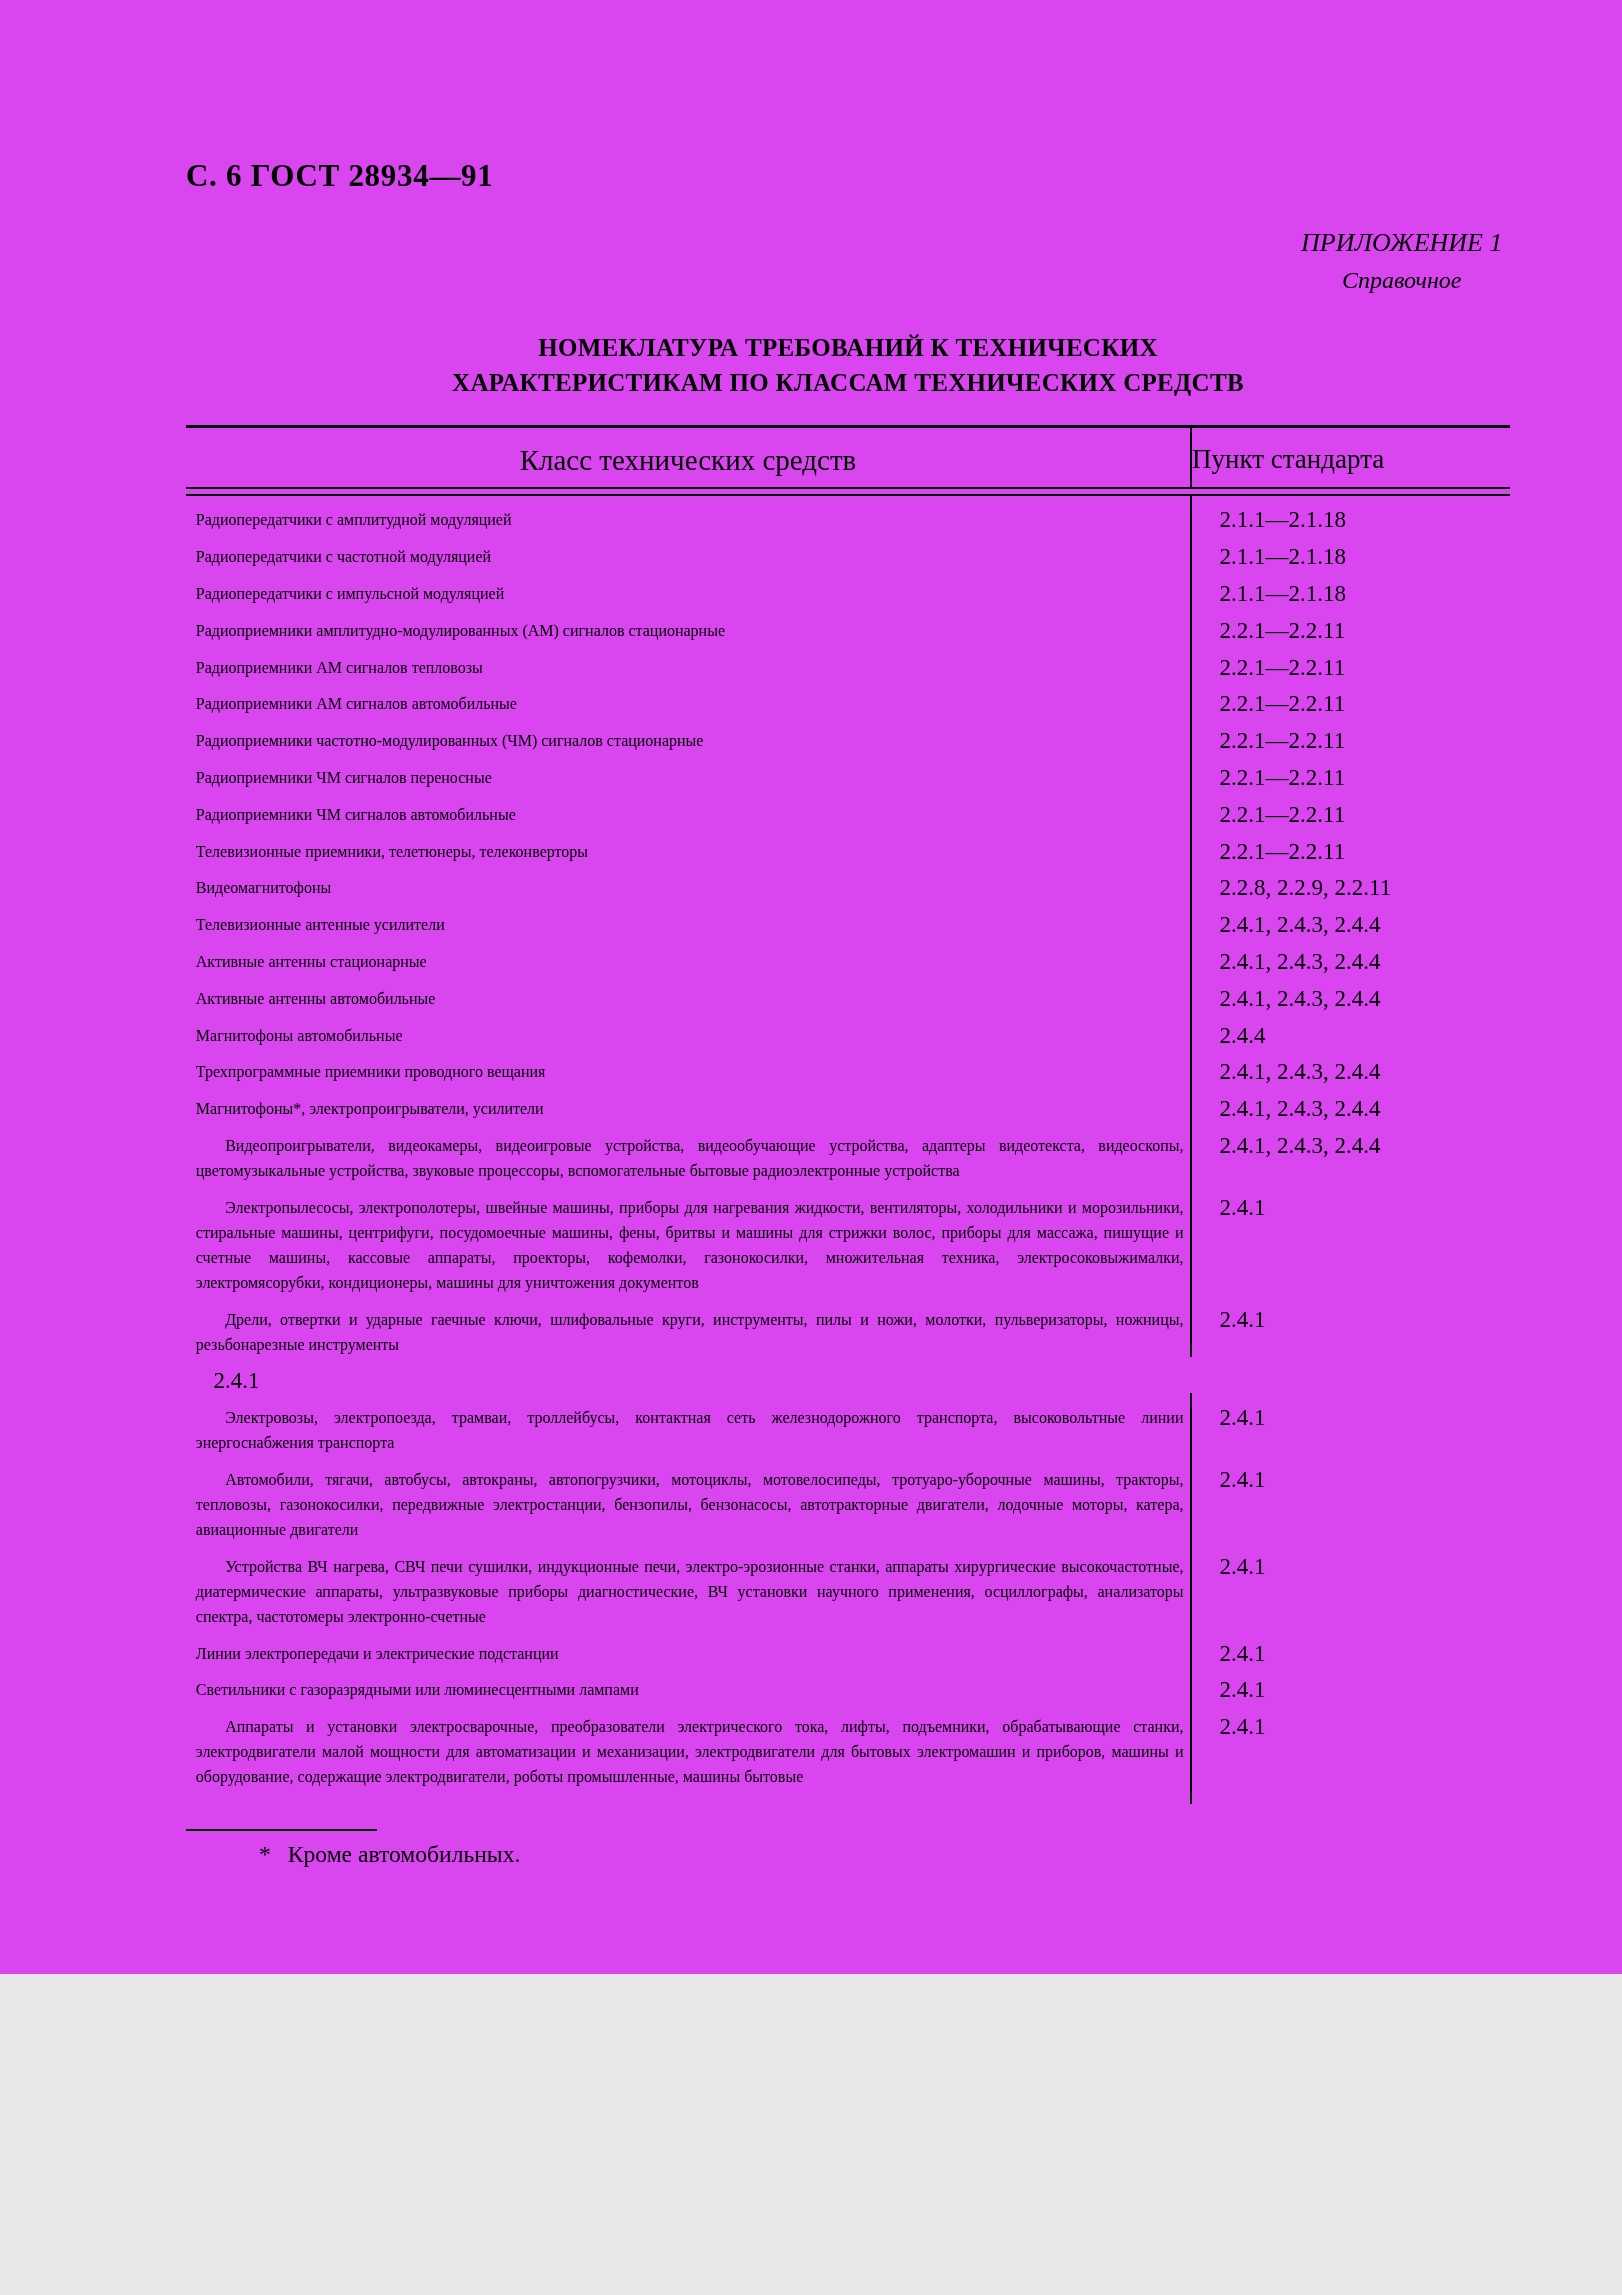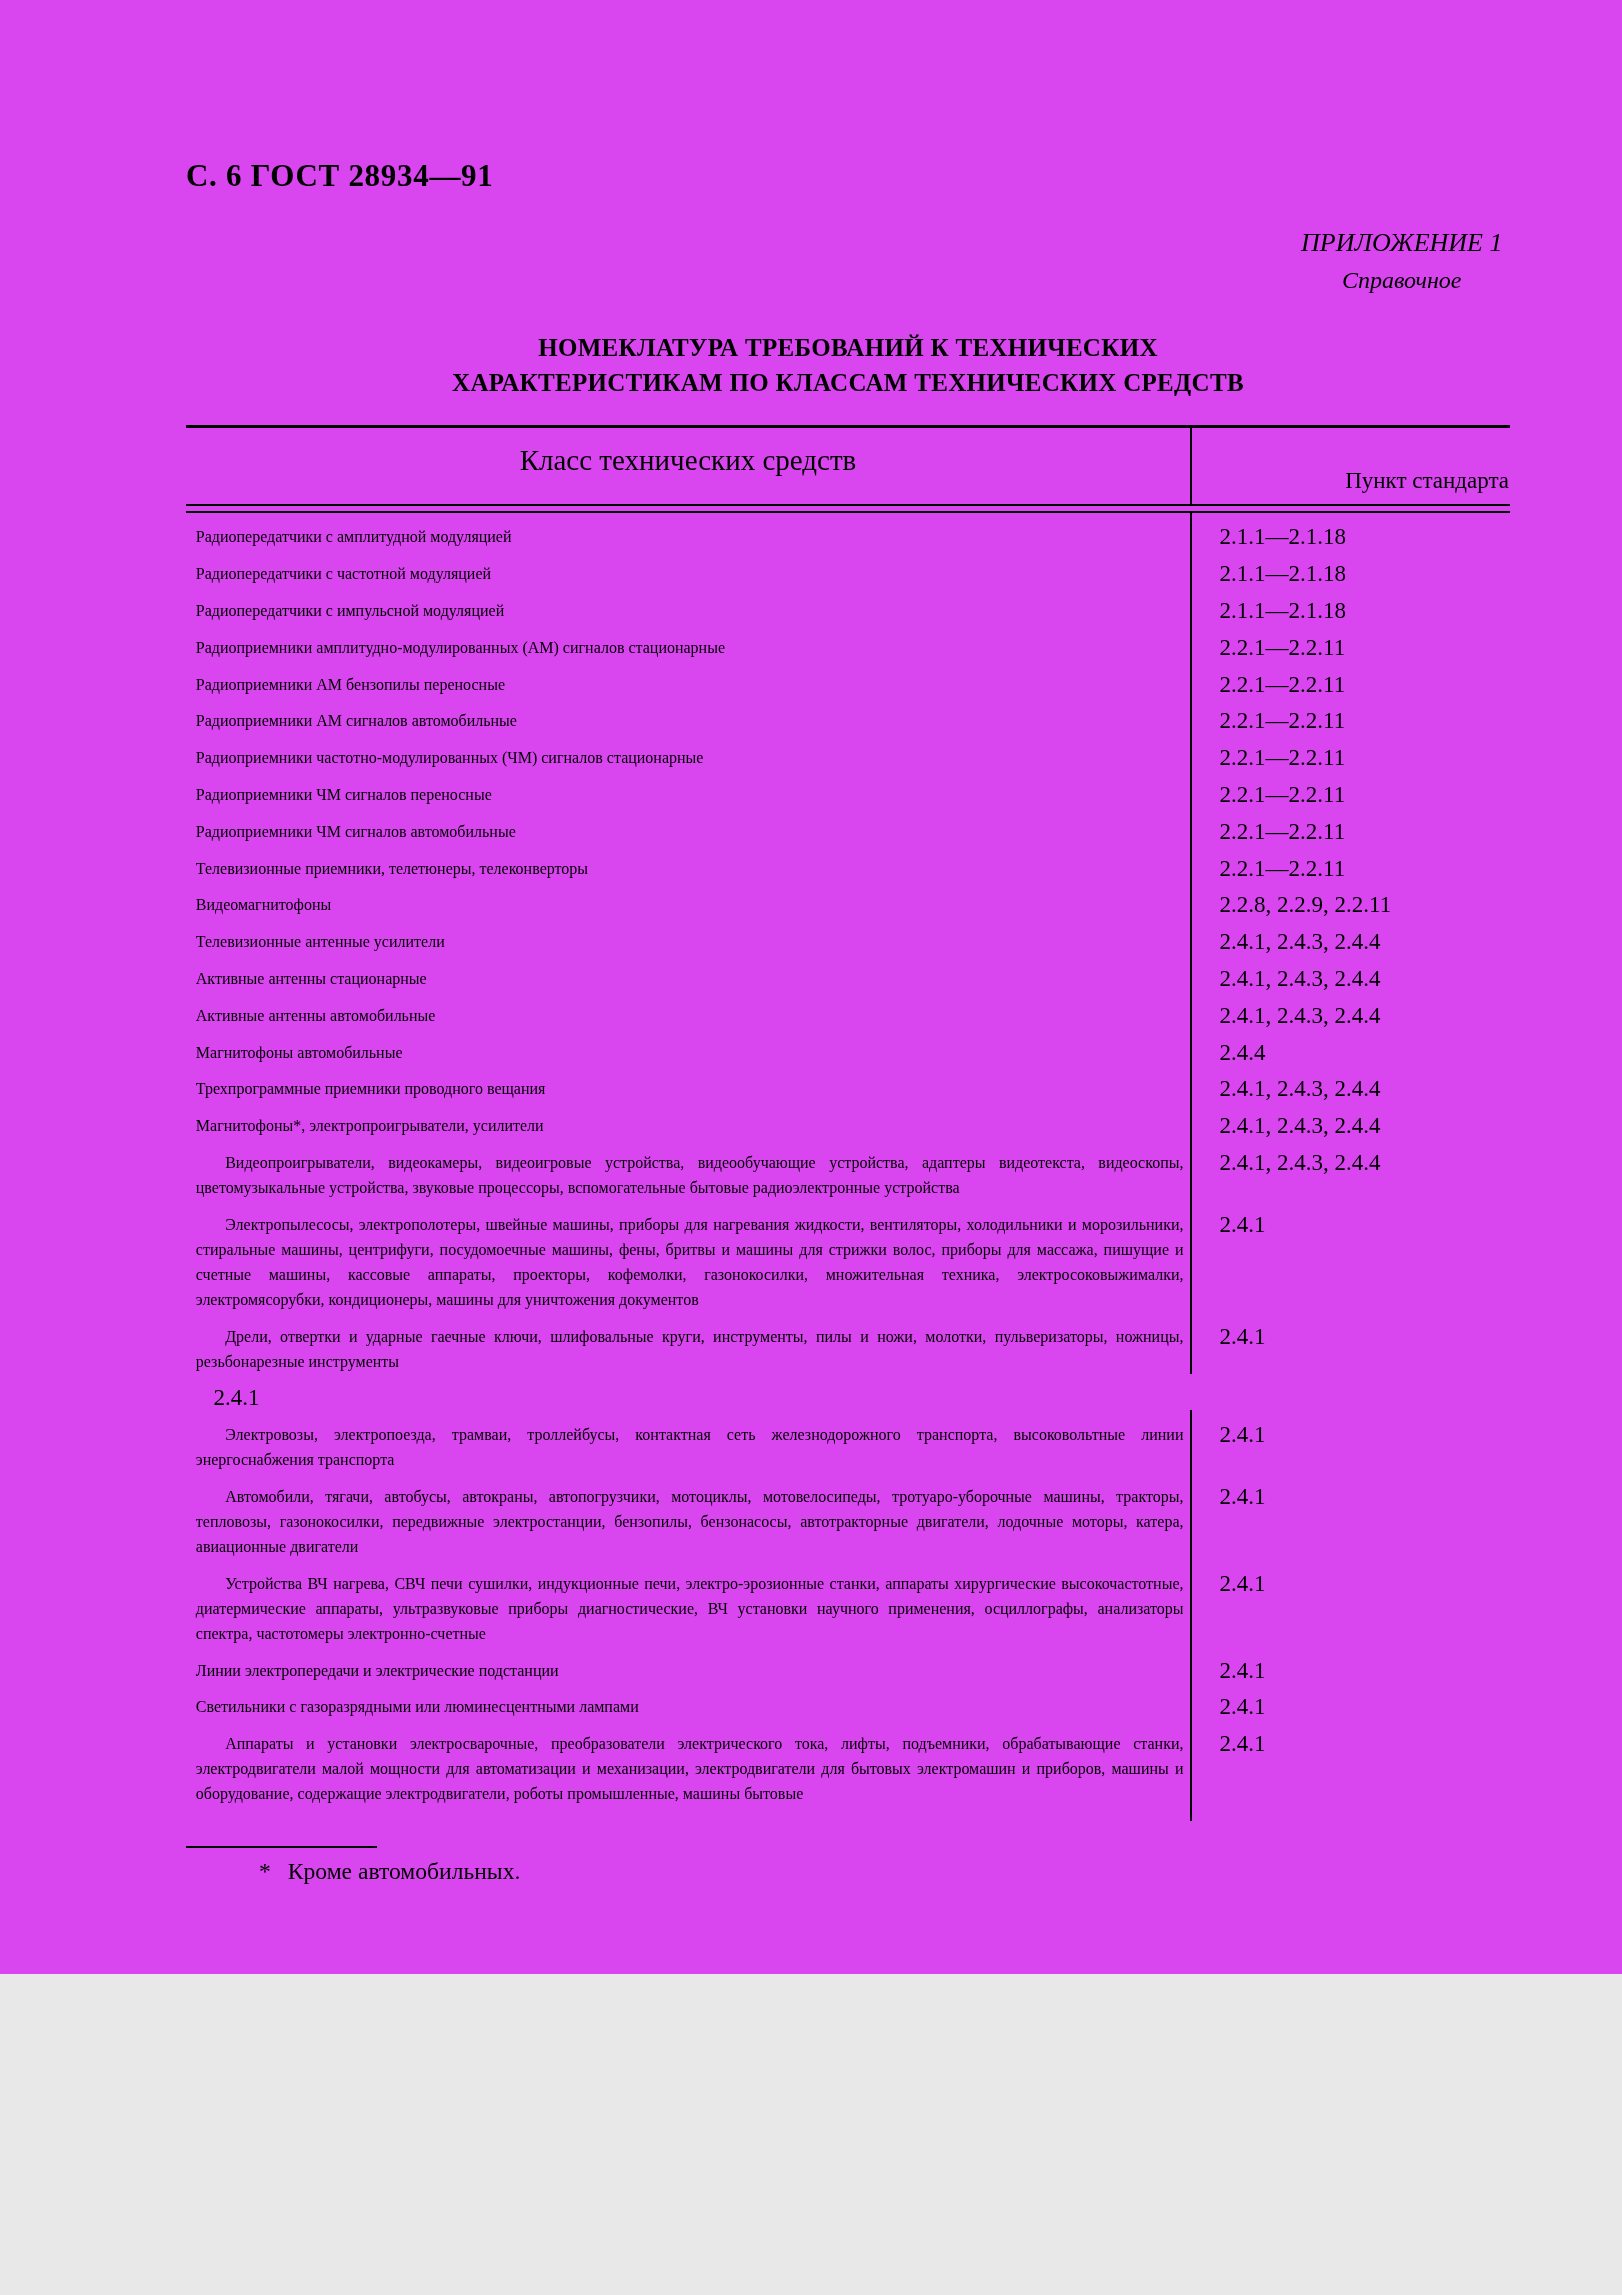--- a/index.html
+++ b/index.html
@@ -27,21 +27,21 @@
     text-align:center; font-weight:bold; font-size:25px; line-height:35px;
     letter-spacing:0.3px;
   }
   .content { position:absolute; left:186px; top:425px; width:1324px; }
   .gtable { width:1324px; border-top:3.3px solid #000; }
   .thead { display:flex; }
   .th-left {
     width:1006px; box-sizing:border-box; border-right:2.6px solid #000;
     text-align:center; font-size:29px; padding:15.7px 0 10.5px 0;
   }
-  .th-right { width:317px; box-sizing:border-box; text-align:right; font-size:23px; padding:15.7px 0 10.5px 0;margin-top:24px; }
+  .th-right { width:317px; box-sizing:border-box; text-align:left; font-size:27px; padding:15.7px 0 10.5px 0; }
   .double-rule {
     height:8.5px; box-sizing:border-box;
     border-top:2.6px solid #000; border-bottom:2.6px solid #000;
   }
   .trow { display:flex; }
   .td-class {
     width:1006px; box-sizing:border-box; border-right:2.6px solid #000;
     font-size:16px; line-height:25px;
     padding:11.8px 6.5px 0 9.8px;
     text-indent:0;
@@ -94,21 +94,21 @@
           </div>
           <div class="trow">
             <div class="td-class">Радиопередатчики с импульсной модуляцией</div>
             <div class="td-clause">2.1.1—2.1.18</div>
           </div>
           <div class="trow">
             <div class="td-class">Радиоприемники амплитудно-модулированных (АМ) сигналов стационарные</div>
             <div class="td-clause">2.2.1—2.2.11</div>
           </div>
           <div class="trow">
-            <div class="td-class">Радиоприемники АМ бензопилы переносные</div>
+            <div class="td-class">Радиоприемники АМ сигналов тепловозы</div>
             <div class="td-clause">2.2.1—2.2.11</div>
           </div>
           <div class="trow">
             <div class="td-class">Радиоприемники АМ сигналов автомобильные</div>
             <div class="td-clause">2.2.1—2.2.11</div>
           </div>
           <div class="trow">
             <div class="td-class">Радиоприемники частотно-модулированных (ЧМ) сигналов стационарные</div>
             <div class="td-clause">2.2.1—2.2.11</div>
           </div>

